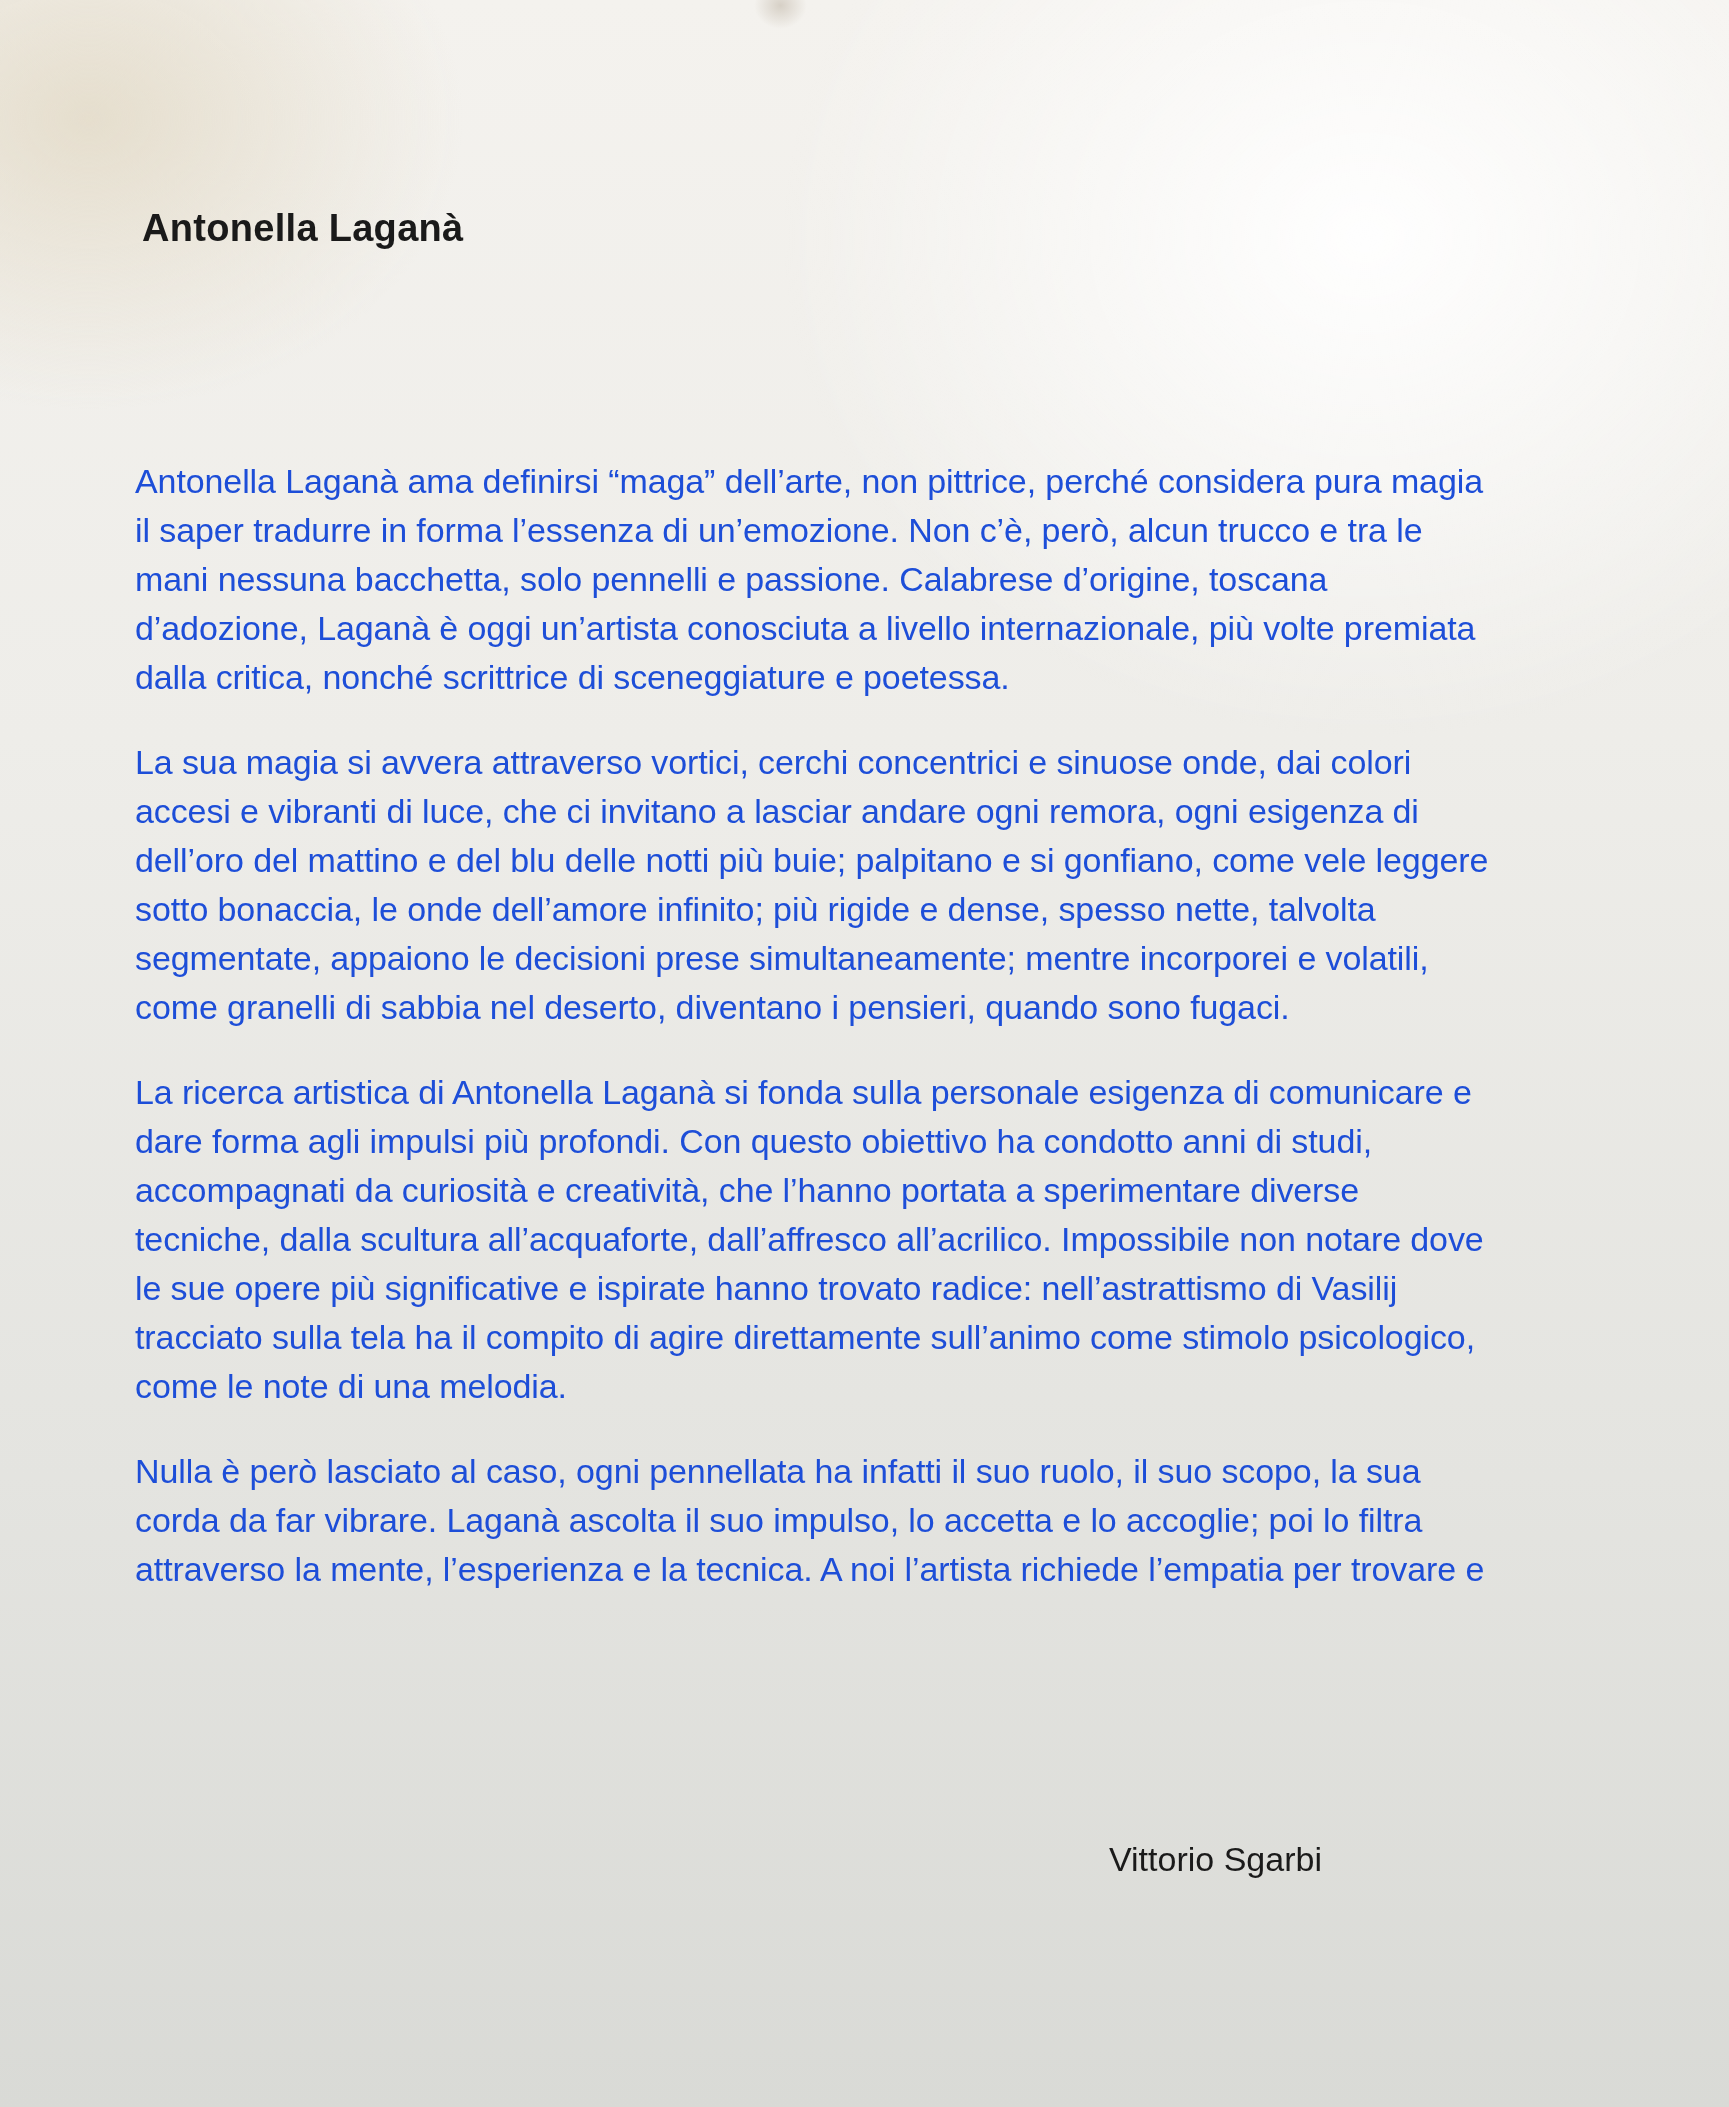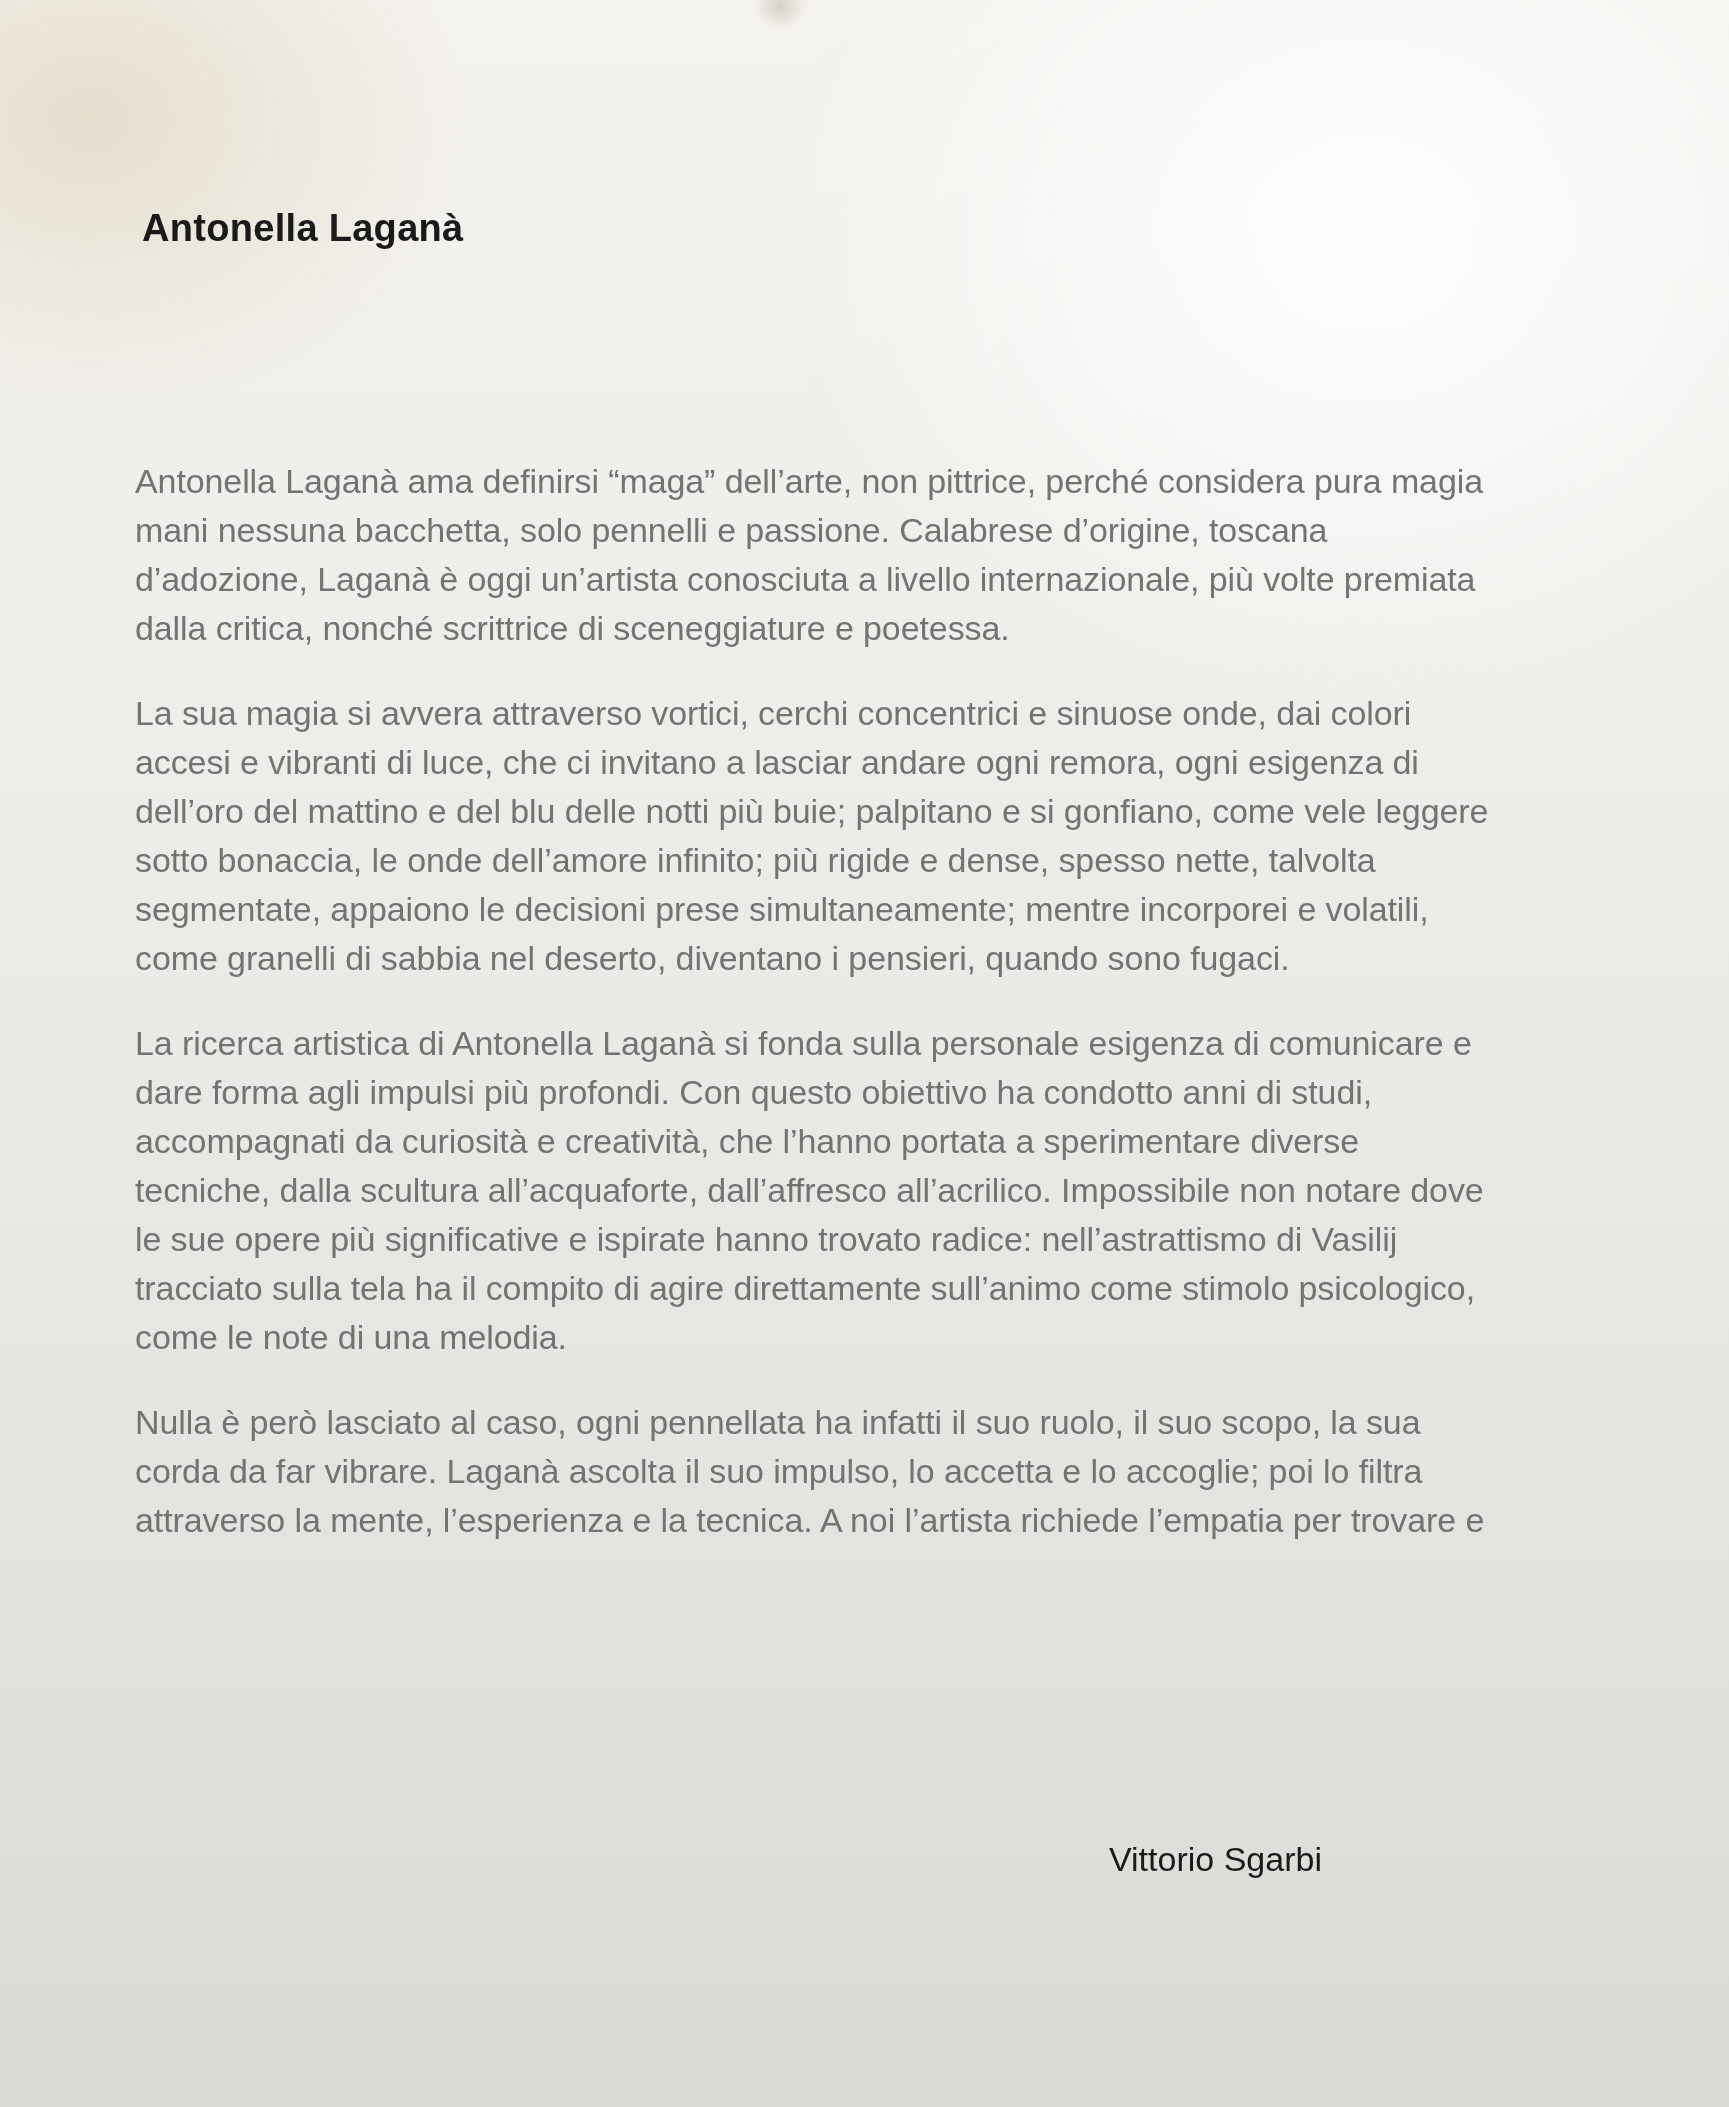--- a/index.html
+++ b/index.html
@@ -45,21 +45,21 @@
       position: absolute;
       left: 135px;
       top: 457px;
       width: 1519px;
     }
     .paragraph {
       margin: 0 0 36px 0;
       font-size: 34px;
       line-height: 49px;
       letter-spacing: -0.1px;
-      color: #737373;
+      color: #1d4ed8;
     }
     .line {
       display: block;
       white-space: nowrap;
     }
     .signature {
       position: absolute;
       left: 1109px;
       top: 1840px;
       margin: 0;
@@ -71,20 +71,21 @@
 <body>
 
 <div class="sheet">
   <div class="shadow-blob"></div>
 
   <h1 class="doc-title">Antonella Laganà</h1>
 
   <div class="body-text">
     <p class="paragraph">
       <span class="line">Antonella Laganà ama definirsi “maga” dell’arte, non pittrice, perché considera pura magia</span>
+      <span class="line">il saper tradurre in forma l’essenza di un’emozione. Non c’è, però, alcun trucco e tra le</span>
       <span class="line">mani nessuna bacchetta, solo pennelli e passione. Calabrese d’origine, toscana</span>
       <span class="line">d’adozione, Laganà è oggi un’artista conosciuta a livello internazionale, più volte premiata</span>
       <span class="line">dalla critica, nonché scrittrice di sceneggiature e poetessa.</span>
     </p>
     <p class="paragraph">
       <span class="line">La sua magia si avvera attraverso vortici, cerchi concentrici e sinuose onde, dai colori</span>
       <span class="line">accesi e vibranti di luce, che ci invitano a lasciar andare ogni remora, ogni esigenza di</span>
       <span class="line">dell’oro del mattino e del blu delle notti più buie; palpitano e si gonfiano, come vele leggere</span>
       <span class="line">sotto bonaccia, le onde dell’amore infinito; più rigide e dense, spesso nette, talvolta</span>
       <span class="line">segmentate, appaiono le decisioni prese simultaneamente; mentre incorporei e volatili,</span>

